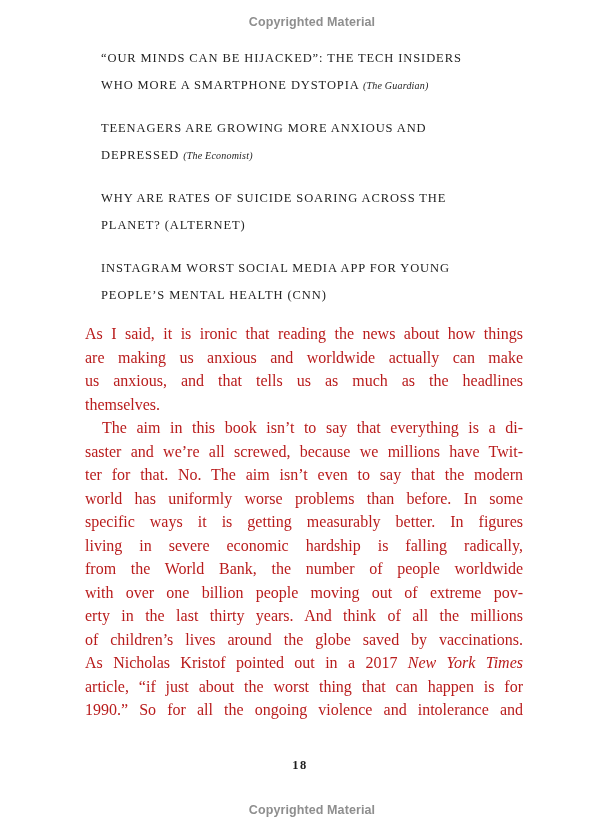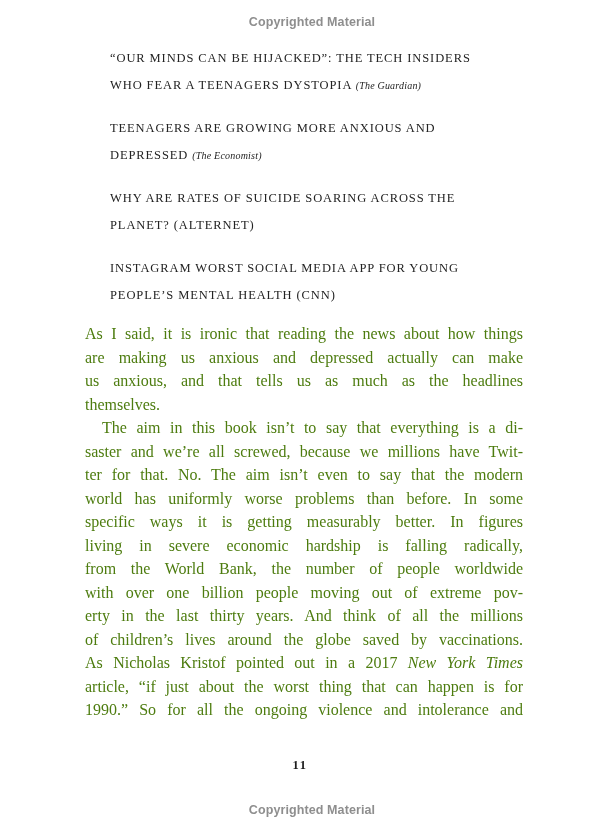--- a/index.html
+++ b/index.html
@@ -21,21 +21,21 @@
     font-weight: bold;
     font-size: 12.5px;
     letter-spacing: 0.1px;
     color: #8e8e8e;
   }
   .copyright.top { top: 15px; }
   .copyright.bottom { top: 803px; }
 
   .headlines {
     position: absolute;
-    left: 110px;
+    left: 101px;
     top: 45px;
     width: 460px;
   }
   .headline { margin-bottom: 16px; }
   .hl-line {
     line-height: 27px;
     font-size: 12.5px;
     letter-spacing: 0.9px;
     color: #232323;
     white-space: nowrap;
@@ -49,21 +49,21 @@
   .body-text {
     position: absolute;
     left: 85px;
     top: 322px;
     width: 438px;
   }
   .bline {
     line-height: 23.5px;
     font-size: 16px;
     word-spacing: -0.4px;
-    color: #4d7c0f;
+    color: #b91c1c;
     text-align: justify;
     text-align-last: justify;
     white-space: nowrap;
   }
   .bline.noj {
     text-align: left;
     text-align-last: left;
   }
   .bline.indent { text-indent: 17px; }
   .it { font-style: italic; }
@@ -84,21 +84,21 @@
 <body>
 
 <div class="page">
 
   <div class="copyright top">Copyrighted Material</div>
 
   <div class="headlines">
 
     <div class="headline">
       <div class="hl-line">“OUR MINDS CAN BE HIJACKED”: THE TECH INSIDERS</div>
-      <div class="hl-line"><span>WHO FEAR A TEENAGERS DYSTOPIA </span><span class="hl-source">(The Guardian)</span></div>
+      <div class="hl-line"><span>WHO MORE A SMARTPHONE DYSTOPIA </span><span class="hl-source">(The Guardian)</span></div>
     </div>
 
     <div class="headline">
       <div class="hl-line">TEENAGERS ARE GROWING MORE ANXIOUS AND</div>
       <div class="hl-line"><span>DEPRESSED </span><span class="hl-source">(The Economist)</span></div>
     </div>
 
     <div class="headline">
       <div class="hl-line">WHY ARE RATES OF SUICIDE SOARING ACROSS THE</div>
       <div class="hl-line"><span>PLANET? (ALTERNET)</span><span class="hl-source"></span></div>
@@ -108,21 +108,21 @@
       <div class="hl-line">INSTAGRAM WORST SOCIAL MEDIA APP FOR YOUNG</div>
       <div class="hl-line"><span>PEOPLE’S MENTAL HEALTH (CNN)</span><span class="hl-source"></span></div>
     </div>
 
   </div>
 
   <div class="body-text">
 
     <div>
       <div class="bline">As I said, it is ironic that reading the news about how things</div>
-      <div class="bline">are making us anxious and depressed actually can make</div>
+      <div class="bline">are making us anxious and worldwide actually can make</div>
       <div class="bline">us anxious, and that tells us as much as the headlines</div>
       <div class="bline noj">themselves.</div>
     </div>
 
     <div>
       <div class="bline indent">The aim in this book isn’t to say that everything is a di-</div>
       <div class="bline">saster and we’re all screwed, because we millions have Twit-</div>
       <div class="bline">ter for that. No. The aim isn’t even to say that the modern</div>
       <div class="bline">world has uniformly worse problems than before. In some</div>
       <div class="bline">specific ways it is getting measurably better. In figures</div>
@@ -131,17 +131,17 @@
       <div class="bline">with over one billion people moving out of extreme pov-</div>
       <div class="bline">erty in the last thirty years. And think of all the millions</div>
       <div class="bline">of children’s lives around the globe saved by vaccinations.</div>
       <div class="bline"><span>As Nicholas Kristof pointed out in a 2017 </span><span class="it">New York Times</span><span></span></div>
       <div class="bline">article, “if just about the worst thing that can happen is for</div>
       <div class="bline">1990.” So for all the ongoing violence and intolerance and</div>
     </div>
 
   </div>
 
-  <div class="folio">11</div>
+  <div class="folio">18</div>
 
   <div class="copyright bottom">Copyrighted Material</div>
 
 </div>
 
 </body></html>

